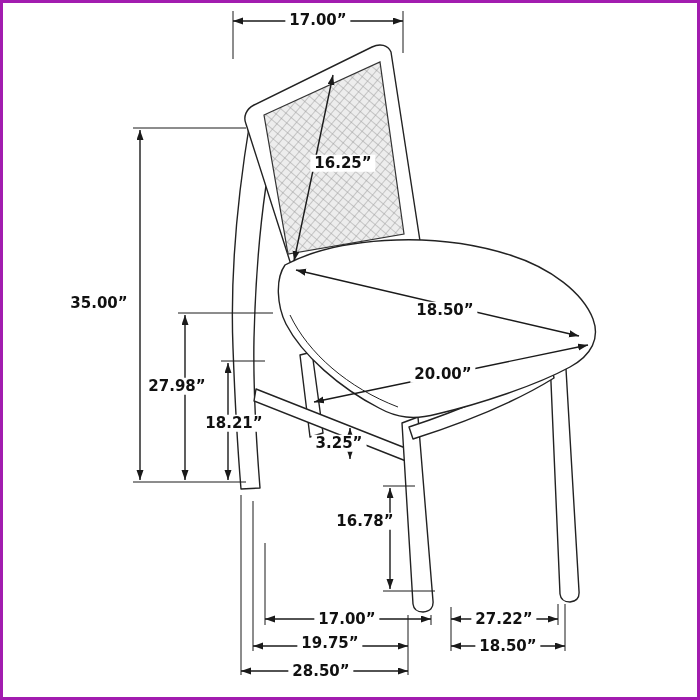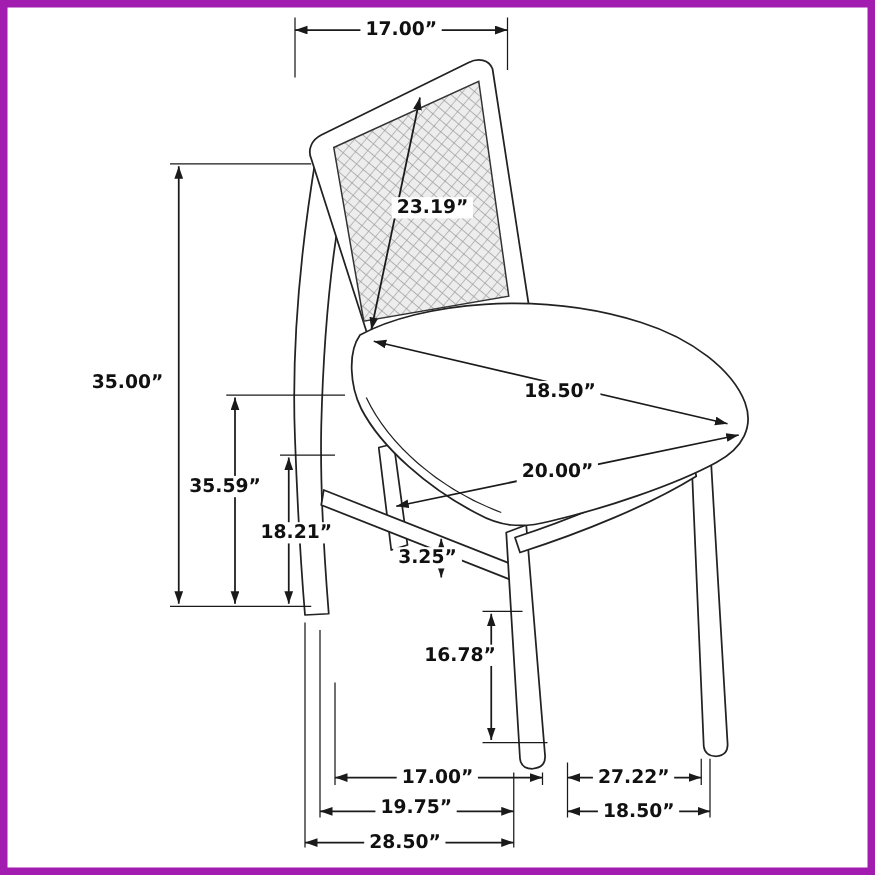--- a/index.html
+++ b/index.html
@@ -1,18 +1,18 @@
 <!DOCTYPE html>
 <html><head>
 <meta charset="utf-8">
 <style>
   html,body{margin:0;padding:0;background:#ffffff;}
   #stage{
     position:relative;width:700px;height:700px;background:#ffffff;
-    border:6px solid #a21caf;box-sizing:border-box;overflow:hidden;
+    border:3px solid #a21caf;box-sizing:border-box;overflow:hidden;
     font-family:"DejaVu Sans","Liberation Sans",sans-serif;
   }
   #drawing{position:absolute;left:0;top:0;}
   .dim-label{
     position:absolute;transform:translate(-50%,-50%);
     background:#ffffff;padding:0 4px;
     font-size:15px;font-weight:bold;color:#111111;
     white-space:nowrap;line-height:1.1;
   }
   .outline{fill:#ffffff;stroke:#222222;stroke-width:1.4;stroke-linejoin:round;}
@@ -94,23 +94,23 @@
       <line class="dim" x1="387" y1="485" x2="387" y2="586" marker-start="url(#arr)" marker-end="url(#arr)"></line>
       <line class="dim" x1="262" y1="616" x2="428" y2="616" marker-start="url(#arr)" marker-end="url(#arr)"></line>
       <line class="dim" x1="448" y1="616" x2="555" y2="616" marker-start="url(#arr)" marker-end="url(#arr)"></line>
       <line class="dim" x1="250" y1="643" x2="405" y2="643" marker-start="url(#arr)" marker-end="url(#arr)"></line>
       <line class="dim" x1="448" y1="643" x2="562" y2="643" marker-start="url(#arr)" marker-end="url(#arr)"></line>
       <line class="dim" x1="238" y1="668" x2="405" y2="668" marker-start="url(#arr)" marker-end="url(#arr)"></line>
     </g>
   </svg>
 
   <span class="dim-label" style="left:315px;top:17px">17.00”</span>
-  <span class="dim-label" style="left:340px;top:160px">23.19”</span>
+  <span class="dim-label" style="left:340px;top:160px">16.25”</span>
   <span class="dim-label" style="left:96px;top:300px">35.00”</span>
-  <span class="dim-label" style="left:174px;top:383px">35.59”</span>
+  <span class="dim-label" style="left:174px;top:383px">27.98”</span>
   <span class="dim-label" style="left:231px;top:420px">18.21”</span>
   <span class="dim-label" style="left:442px;top:307px">18.50”</span>
   <span class="dim-label" style="left:440px;top:371px">20.00”</span>
   <span class="dim-label" style="left:336px;top:440px">3.25”</span>
   <span class="dim-label" style="left:362px;top:518px">16.78”</span>
   <span class="dim-label" style="left:344px;top:616px">17.00”</span>
   <span class="dim-label" style="left:501px;top:616px">27.22”</span>
   <span class="dim-label" style="left:327px;top:640px">19.75”</span>
   <span class="dim-label" style="left:505px;top:643px">18.50”</span>
   <span class="dim-label" style="left:318px;top:668px">28.50”</span>

